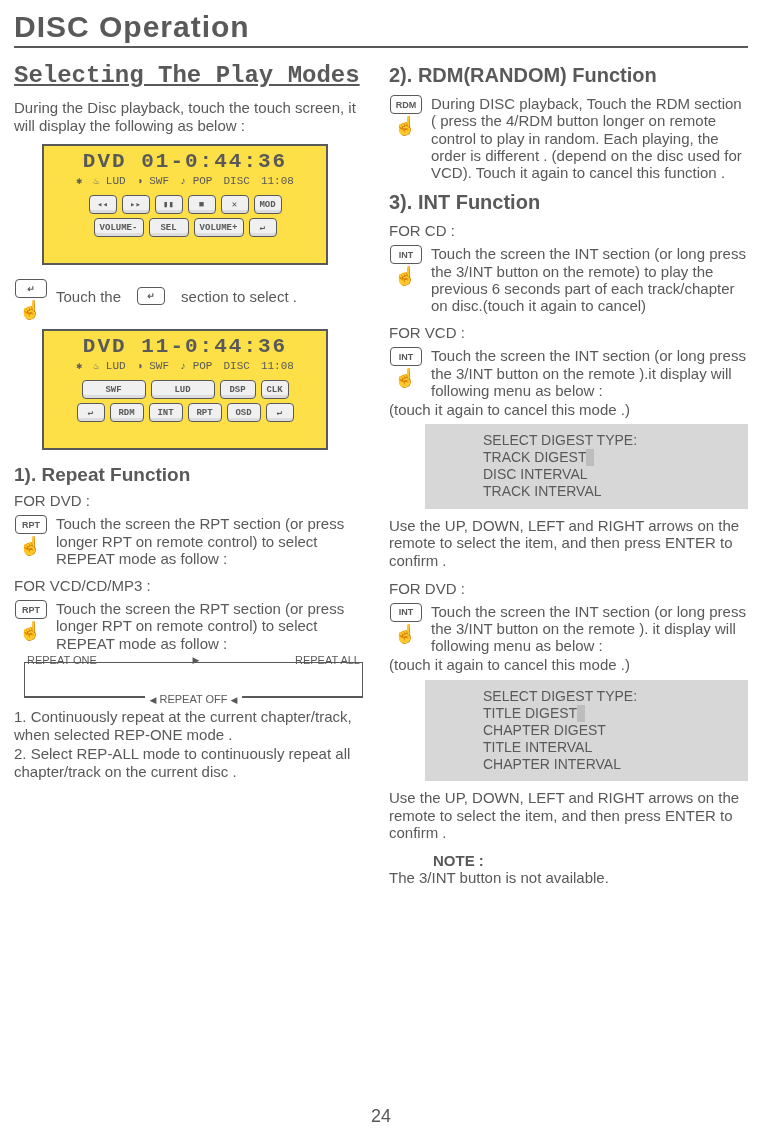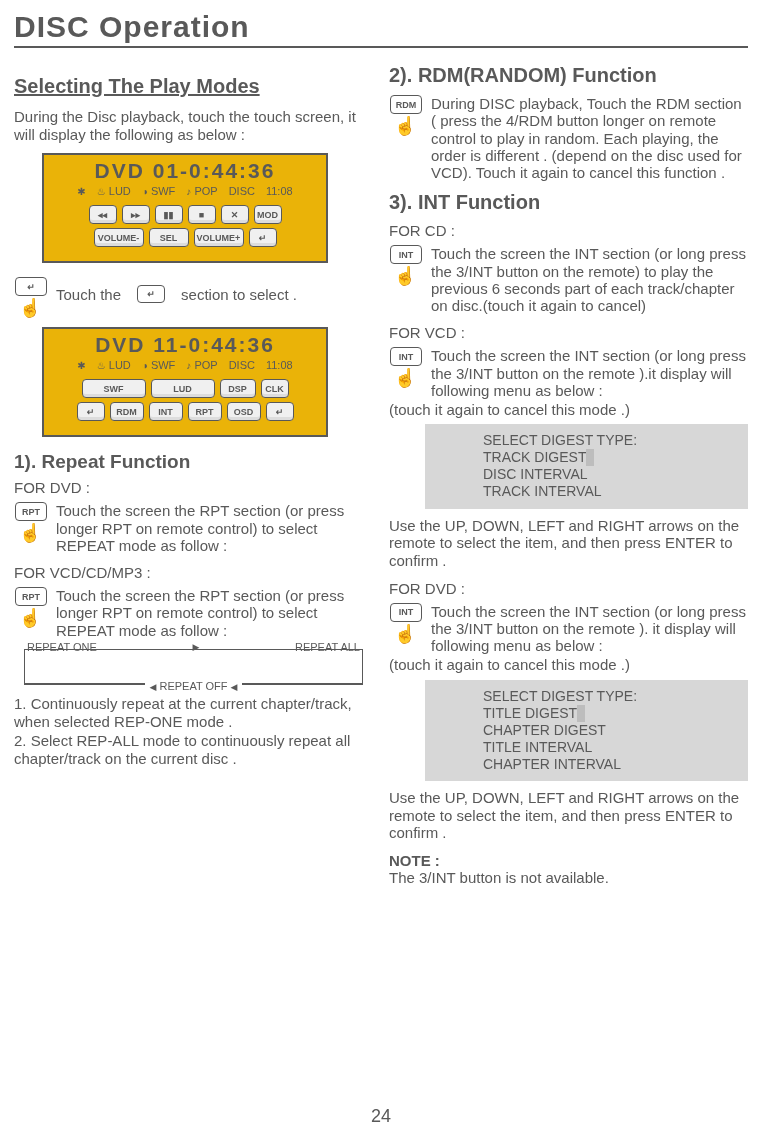--- a/index.html
+++ b/index.html
@@ -16,38 +16,40 @@
     font-size:30px;
     font-weight:bold;
     letter-spacing:1px;
     border-bottom:2px solid #595959;
     padding-bottom:2px;
     margin-bottom:14px;
   }
   .cols { display:flex; gap:16px; }
   .col { flex:1 1 0; }
   .sec-h {
-    font-size:20px;
+    font-size:24px;
     font-weight:bold;
     text-decoration:underline;
-    margin:13px 0 10px 0;
+    margin:0 0 10px 0;
+    font-family:Liberation Mono, monospace;
   }
   .sec-h2 {
     font-size:20px;
     font-weight:bold;
     margin:2px 0 8px 0;
   }
   .para { font-size:15px; line-height:1.18; margin:0 0 10px 0; }
   .para-tight { font-size:15px; line-height:1.15; margin:0; }
   .screen {
     border:2px solid #595959;
     margin:6px 0 14px 28px;
     width:282px;
-    background:#eab308;
-    padding:4px 0 14px 0;
+    background:#fde047;
+    padding:4px 0 26px 0;
+    font-family:Liberation Mono, monospace;
   }
   .scr-title {
     text-align:center;
     font-weight:bold;
     font-size:21px;
     letter-spacing:2px;
     margin-bottom:2px;
   }
   .scr-status {
     text-align:center;
@@ -284,18 +286,18 @@
     <div class="digest-box">
       <div>SELECT DIGEST TYPE:</div>
       <div><span>TITLE DIGEST</span><span class="sp">&nbsp;</span></div>
       <div>CHAPTER DIGEST</div>
       <div>TITLE INTERVAL</div>
       <div>CHAPTER INTERVAL</div>
     </div>
 
     <div class="para">Use the UP, DOWN, LEFT and RIGHT arrows on the remote to select the item, and then press ENTER to confirm .</div>
 
-    <div style="font-size:15px;font-weight:bold;">NOTE :</div>
+    <div style="font-size:15px;font-weight:bold;margin-left:44px;">NOTE :</div>
     <div class="para-tight">The 3/INT button is not available.</div>
   </div>
 </div>
 
 <div class="page-num">24</div>
 
 </body></html>

